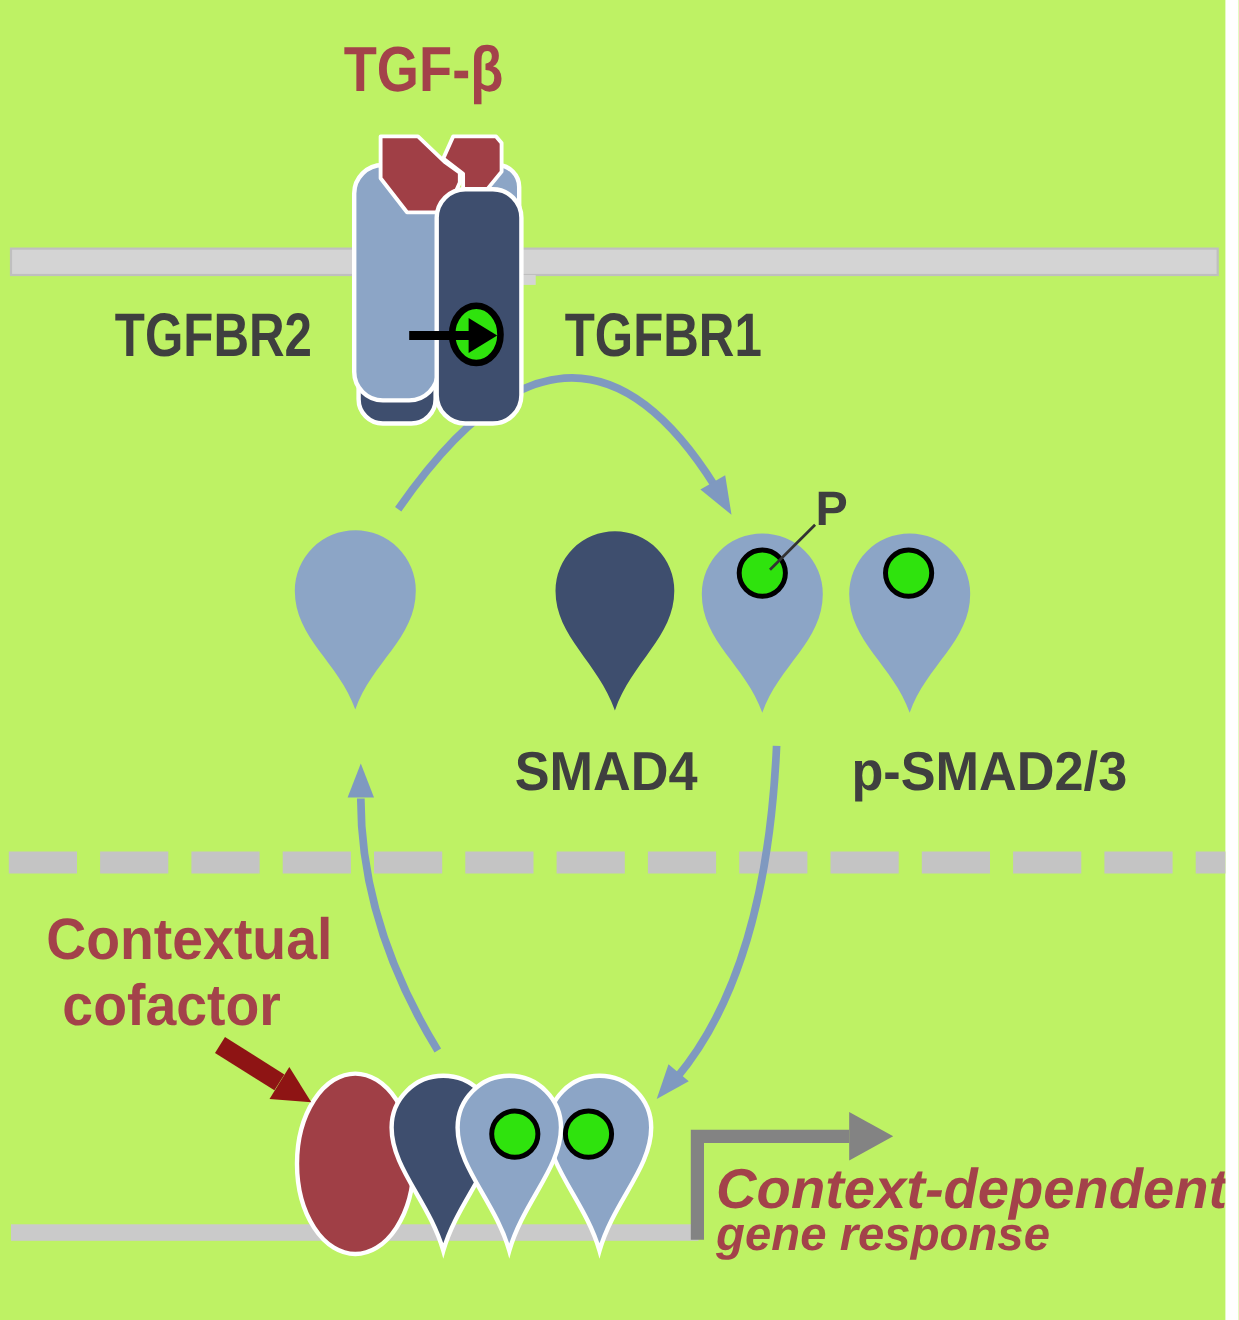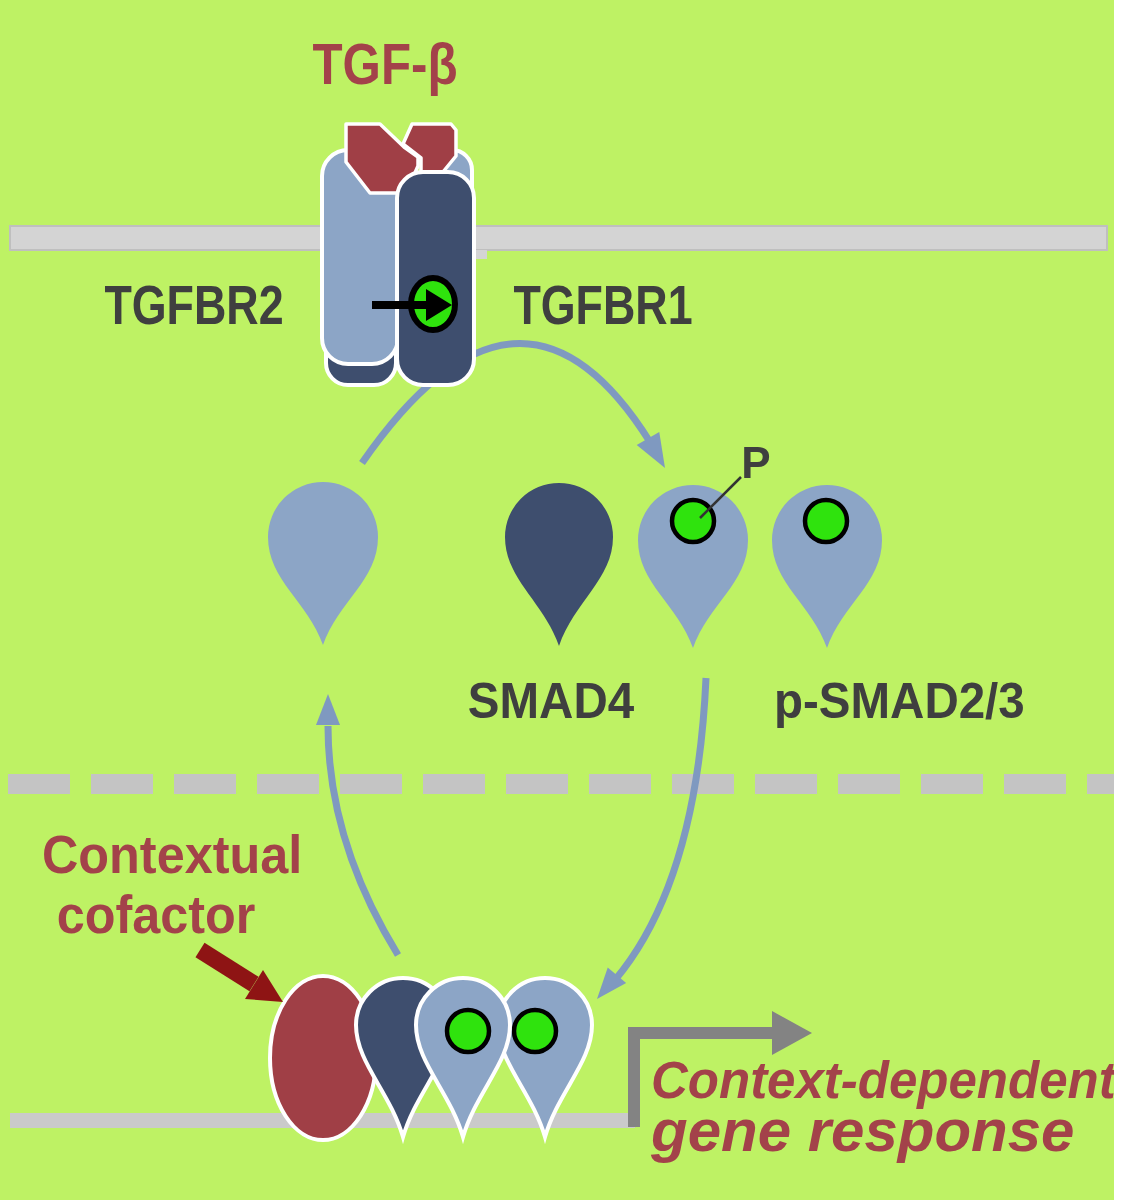--- a/index.html
+++ b/index.html
@@ -116,15 +116,15 @@
   <div class="lbl gray" style="left:431px;top:676px;width:240px;font-size:50px;transform:scaleX(.95);">SMAD4</div>
 
   <div class="lbl gray" style="left:768px;top:676px;width:240px;font-size:50px;transform:scaleX(.95);">p-SMAD2/3</div>
 
   <div class="lbl redtxt" style="left:36px;top:828px;width:240px;font-size:53px;transform:scaleX(.95);">Contextual</div>
 
   <div class="lbl redtxt" style="left:36px;top:888px;width:240px;font-size:53px;transform:scaleX(.95);">cofactor</div>
 
   <div class="lbl redtxt ital" style="left:651px;top:1055px;width:470px;font-size:51px;">Context-dependent</div>
 
-  <div class="lbl redtxt ital" style="left:651px;top:1101px;width:470px;font-size:60px;">gene response</div>
+  <div class="lbl redtxt ital" style="left:651px;top:1101px;width:470px;font-size:43px;">gene response</div>
 
 </div>
 
 </body></html>

